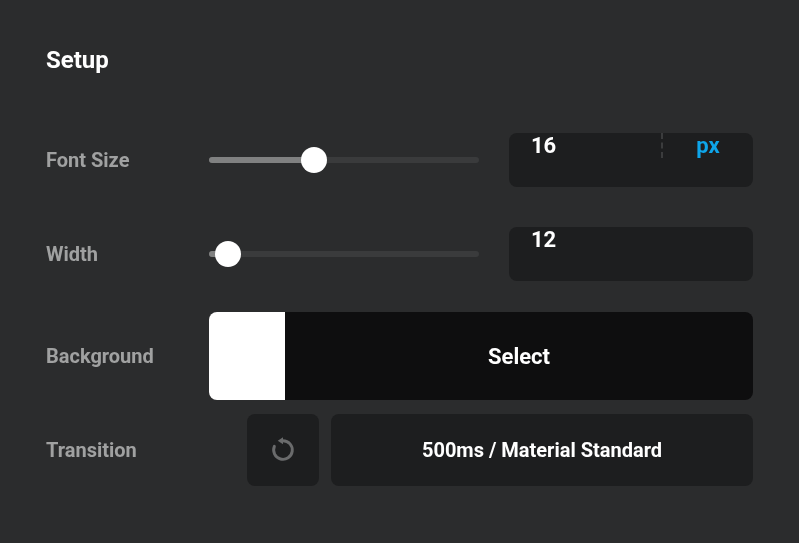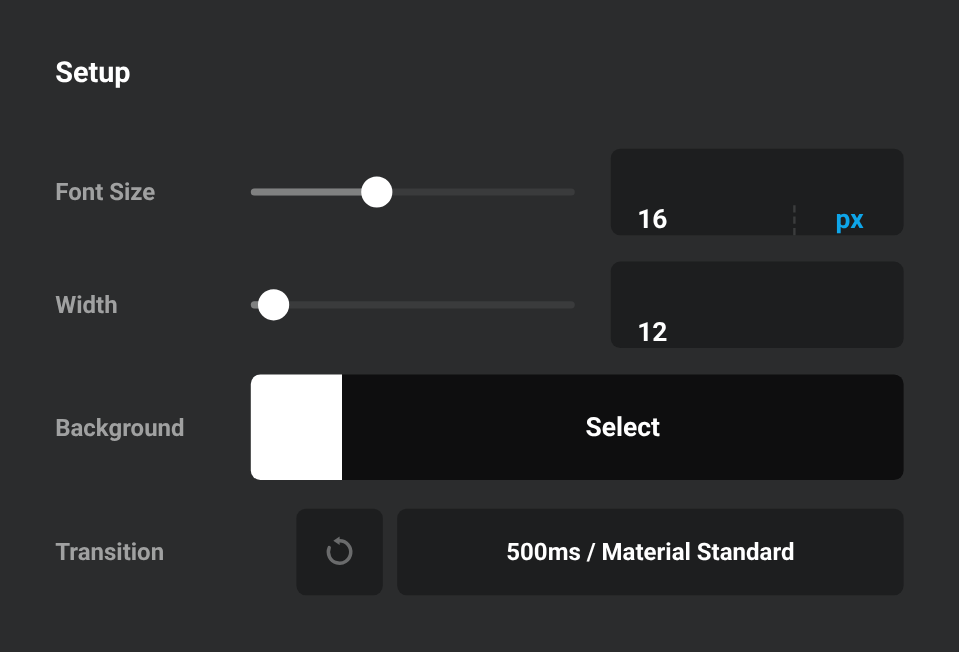--- a/index.html
+++ b/index.html
@@ -13,21 +13,21 @@
     padding: 46px;
   }
   .title {
     font-size: 24px;
     font-weight: 700;
     margin-bottom: 50px;
   }
   .row {
     display: flex;
     align-items: center;
-    margin-bottom: 24px;
+    margin-bottom: 14px;
     min-height: 72px;
   }
   .label {
     width: 163px;
     flex-shrink: 0;
     color: #a0a1a1;
     font-size: 20px;
     font-weight: 700;
   }
   .controls {
@@ -57,25 +57,25 @@
     height: 26px;
     background: #fff;
     border-radius: 50%;
     top: 50%;
     transform: translate(-50%, -50%);
   }
 
   
   .valuebox {
     display: flex;
-    align-items: flex-end;
+    align-items: flex-start;
     background: #1d1e1f;
     border-radius: 8px;
     width: 244px;
-    height: 72px;
+    height: 54px;
     flex-shrink: 0;
   }
   .valuebox .value {
     flex: 1;
     display: flex;
     align-items: center;
     padding-left: 22px;
     font-size: 22px;
     font-weight: 700;
     color: #fff;

